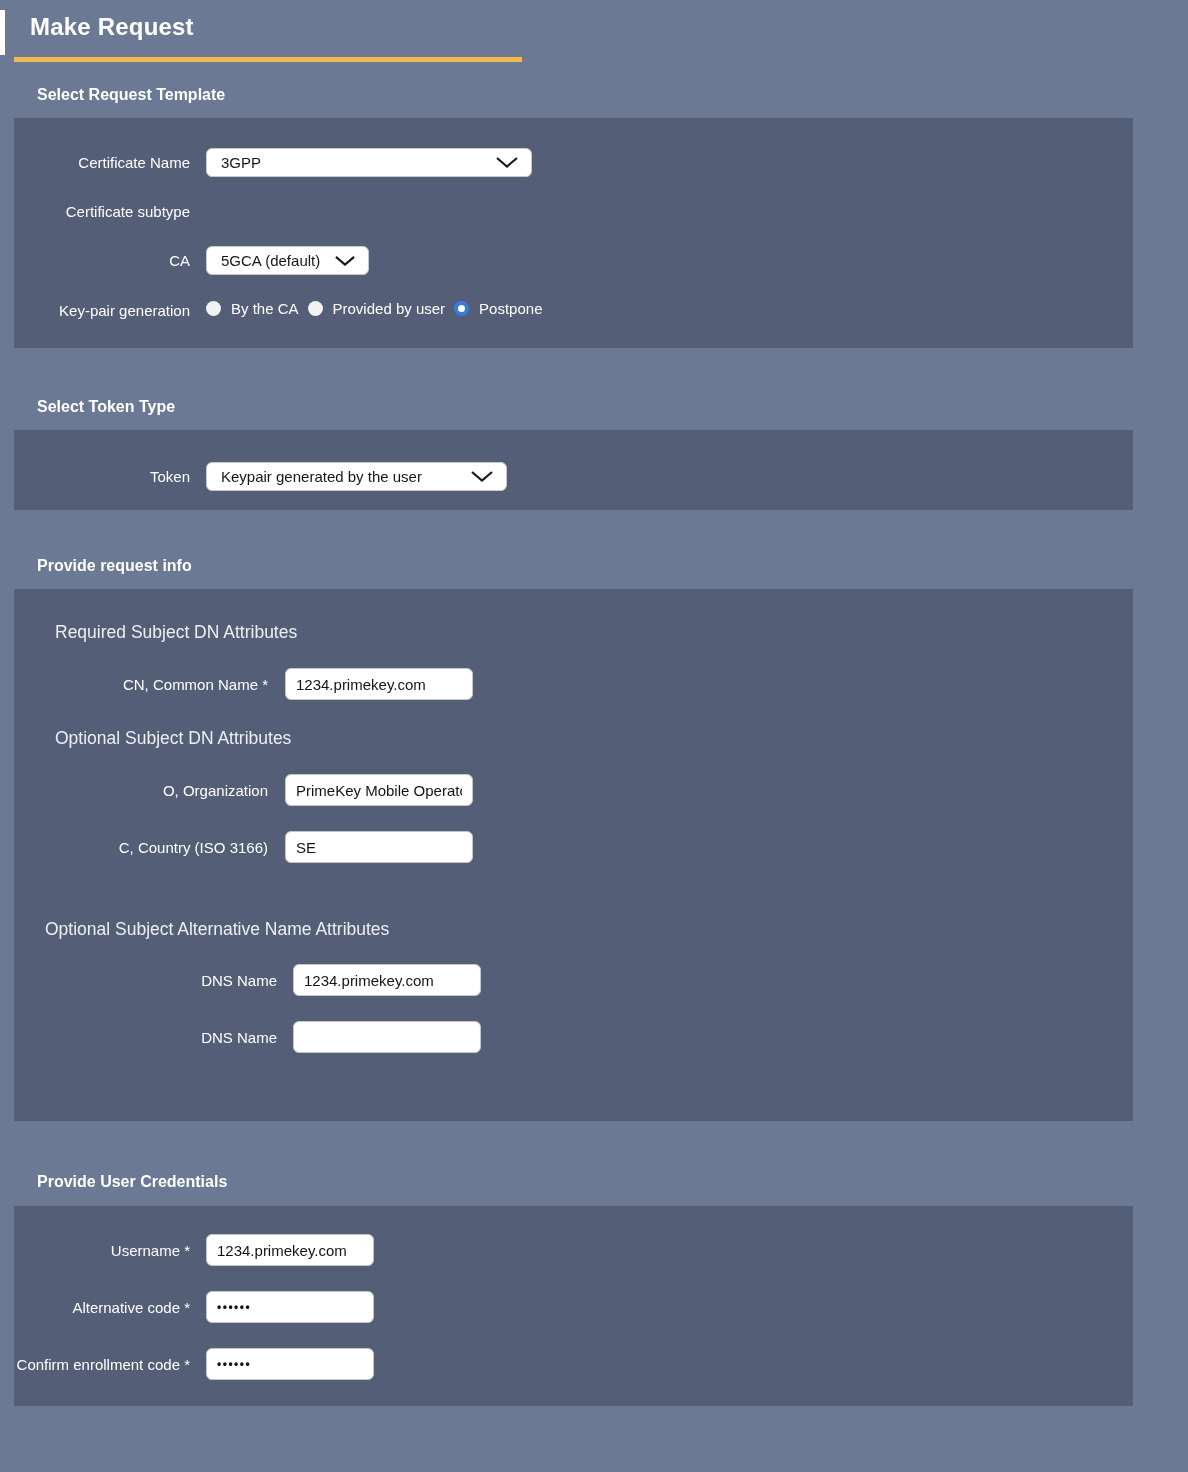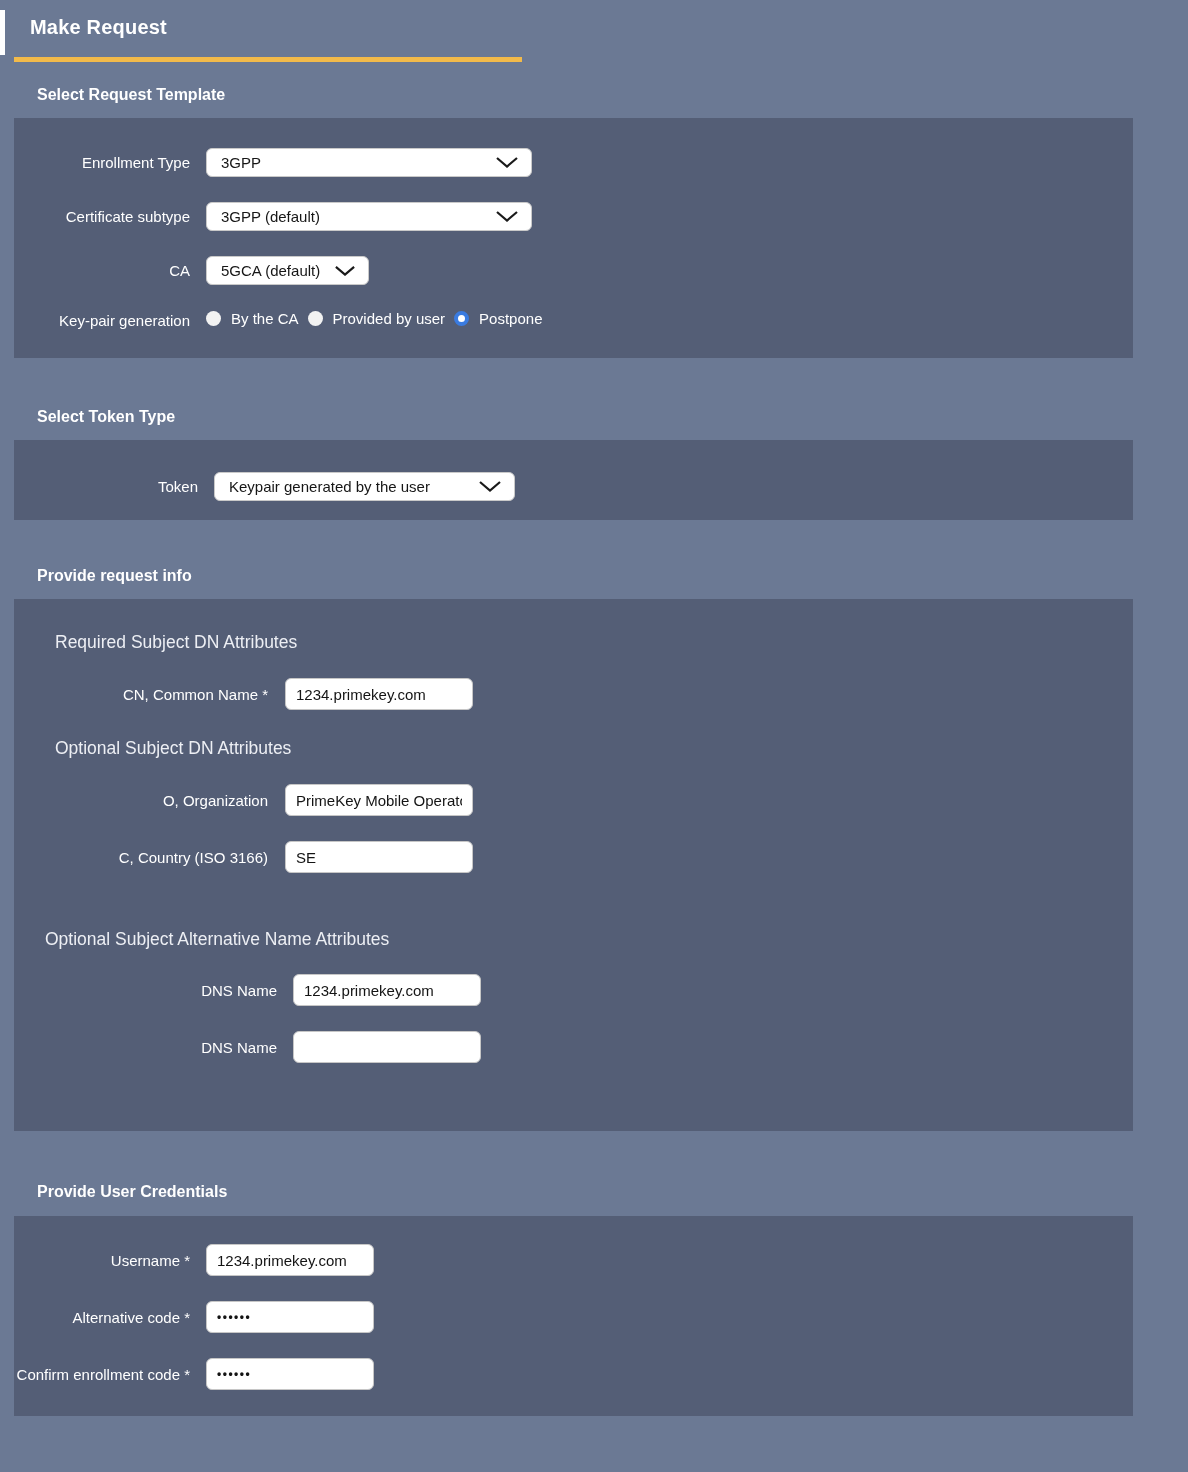--- a/index.html
+++ b/index.html
@@ -13,21 +13,21 @@
   }
   .page { overflow: hidden; height: 100%; position: relative; }
 
   .edge-strip {
     position: absolute; left: 0; top: 10px; width: 5px; height: 45px;
     background: #ffffff;
   }
 
   .page-title {
     margin: 12px 0 0 30px;
-    font-size: 20px; font-weight: bold; color: #ffffff;
+    font-size: 24px; font-weight: bold; color: #ffffff;
     letter-spacing: 0.2px; line-height: 30px;
   }
   .title-rule {
     margin: 15px 0 0 14px;
     width: 508px; height: 5px; background: #F2BA4A;
   }
 
   .section-heading {
     margin: 22px 0 0 37px;
     font-size: 16px; font-weight: bold; color: #ffffff; line-height: 22px;
@@ -35,21 +35,21 @@
   .section-heading.mt-lg { margin-top: 48px; }
   .section-heading.mt-md { margin-top: 45px; }
   .section-heading.mt-xl { margin-top: 50px; }
 
   .panel {
     margin: 12px 0 0 14px;
     width: 1119px;
     background: #545E76;
   }
   .panel-template { padding: 30px 0 28px 0; }
-  .panel-token { padding: 32px 0 19px 8px; }
+  .panel-token { padding: 32px 0 19px 0; }
   .panel-request-info { padding: 33px 0 68px 0; }
   .panel-credentials { margin-top: 13px; height: 200px; padding: 28px 0 0 0; overflow: hidden; }
 
   .form-row {
     display: grid;
     grid-template-columns: 176px 16px auto;
     align-items: center;
   }
   .form-row.wide-label { grid-template-columns: 254px 17px auto; }
   .form-row.dns-label  { grid-template-columns: 263px 16px auto; }
@@ -128,41 +128,33 @@
   <div class="edge-strip"></div>
 
   <h1 class="page-title">Make Request</h1>
   <div class="title-rule"></div>
 
   <h2 class="section-heading">Select Request Template</h2>
 
   <div class="panel panel-template">
 
     <div class="form-row">
-      <div class="row-label">Enrollment Type</div>
+      <div class="row-label">Certificate Name</div>
       <div class="row-control">
         <div class="select-box w-lg">
           <span class="select-value">3GPP</span>
           <svg class="chevron" width="22" height="11" viewBox="0 0 22 11">
             <polyline points="1,1 11,9.5 21,1" fill="none" stroke="#1a1a1a" stroke-width="2.2"></polyline>
           </svg>
         </div>
       </div>
     </div>
 
     <div class="form-row">
       <div class="row-label">Certificate subtype</div>
-      <div class="row-control">
-        <div class="select-box w-lg">
-          <span class="select-value">3GPP (default)</span>
-          <svg class="chevron" width="22" height="11" viewBox="0 0 22 11">
-            <polyline points="1,1 11,9.5 21,1" fill="none" stroke="#1a1a1a" stroke-width="2.2"></polyline>
-          </svg>
-        </div>
-      </div>
     </div>
 
     <div class="form-row">
       <div class="row-label">CA</div>
       <div class="row-control">
         <div class="select-box w-sm">
           <span class="select-value">5GCA (default)</span>
           <svg class="chevron" width="20" height="10" viewBox="0 0 22 11">
             <polyline points="1,1 11,9.5 21,1" fill="none" stroke="#1a1a1a" stroke-width="2.4"></polyline>
           </svg>

